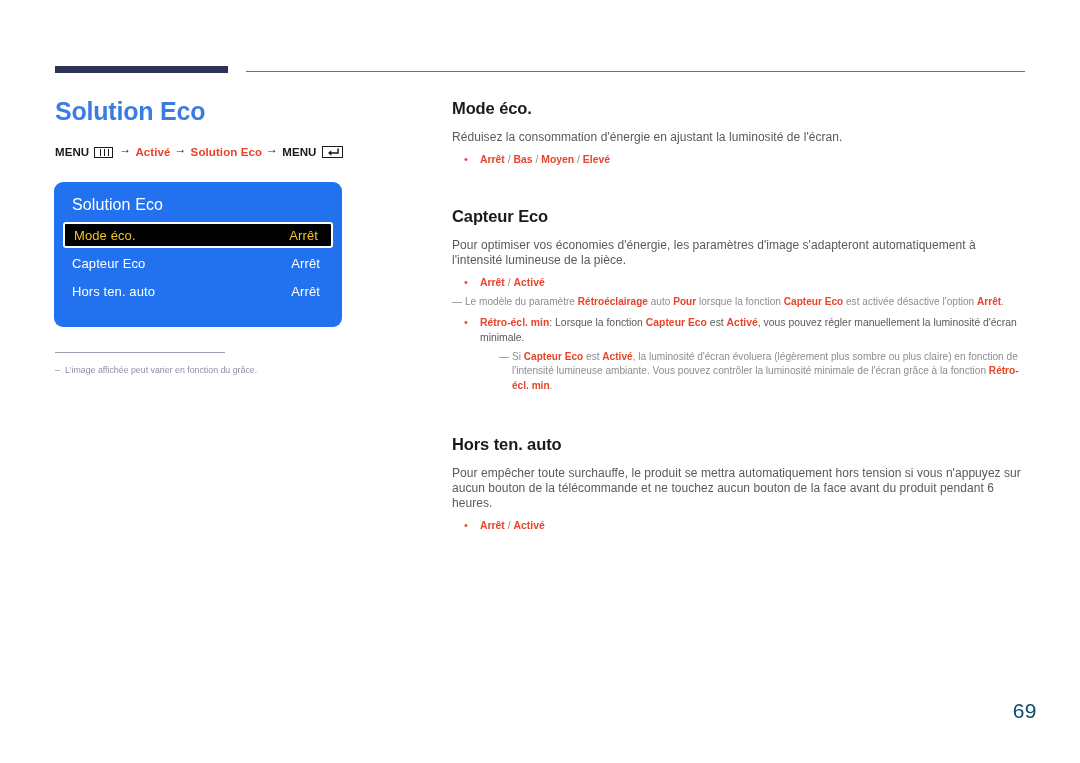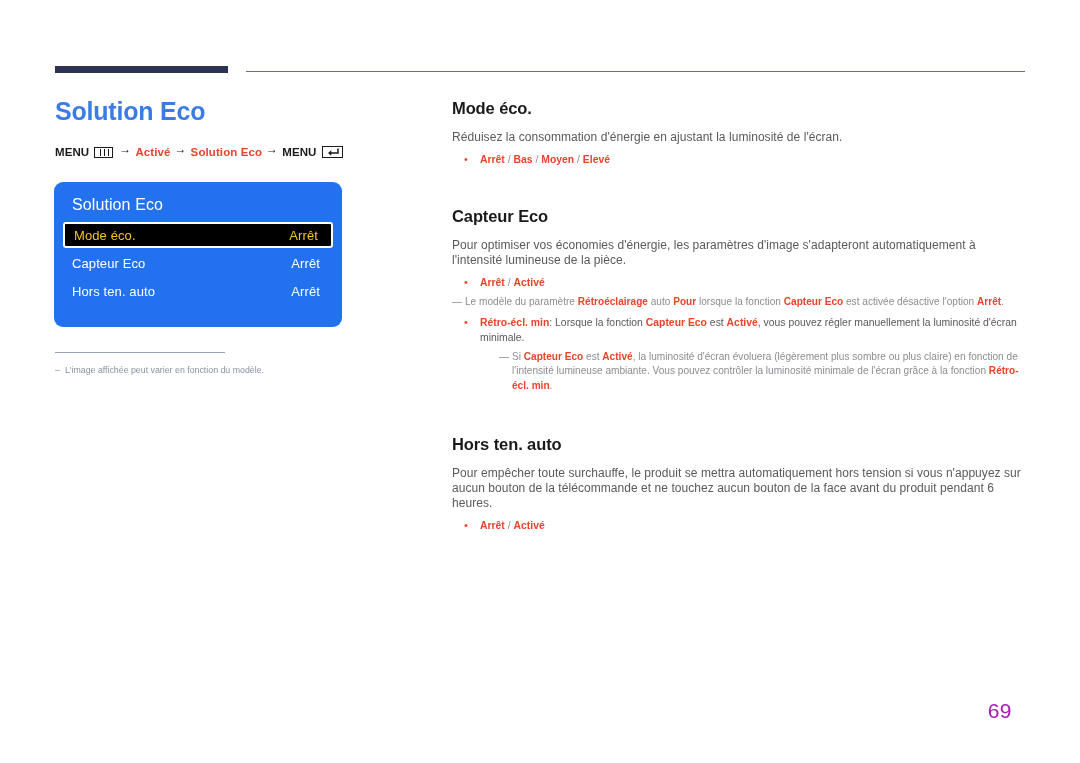--- a/index.html
+++ b/index.html
@@ -231,24 +231,24 @@
     font-size: 10px;
     letter-spacing: -1px;
   }
   .dashnote > .dtxt { flex: 1; }
   .dashnote.indent { margin-left: 47px; }
   .dashnote .hl2 { color: #e8442a; font-weight: bold; }
 
   
   .page-num {
     position: absolute;
-    right: 68px;
+    right: 43px;
     bottom: 40px;
     font-size: 21px;
-    color: #a21caf;
+    color: #0c4a6e;
     letter-spacing: 0.5px;
   }
 </style>
 </head>
 <body>
 
 <div class="header-rules">
   <div class="rule-thick"></div>
   <div class="rule-thin"></div>
 </div>
@@ -294,21 +294,21 @@
       <span>Hors ten. auto</span>
       <span class="osd-val">Arrêt</span>
     </div>
   </div>
 </div>
 
 <div class="left-note">
   <div class="note-rule"></div>
   <div class="note-txt">
     <span class="dash">–</span>
-    <span>L'image affichée peut varier en fonction du modèle.</span>
+    <span>L'image affichée peut varier en fonction du grâce.</span>
   </div>
 </div>
 
 <div class="right-col">
 
   <h2 class="sec">Mode éco.</h2>
   <p class="body">Réduisez la consommation d'énergie en ajustant la luminosité de l'écran.</p>
   <div class="bullet">
     <span class="dot">•</span>
     <span class="btxt">

